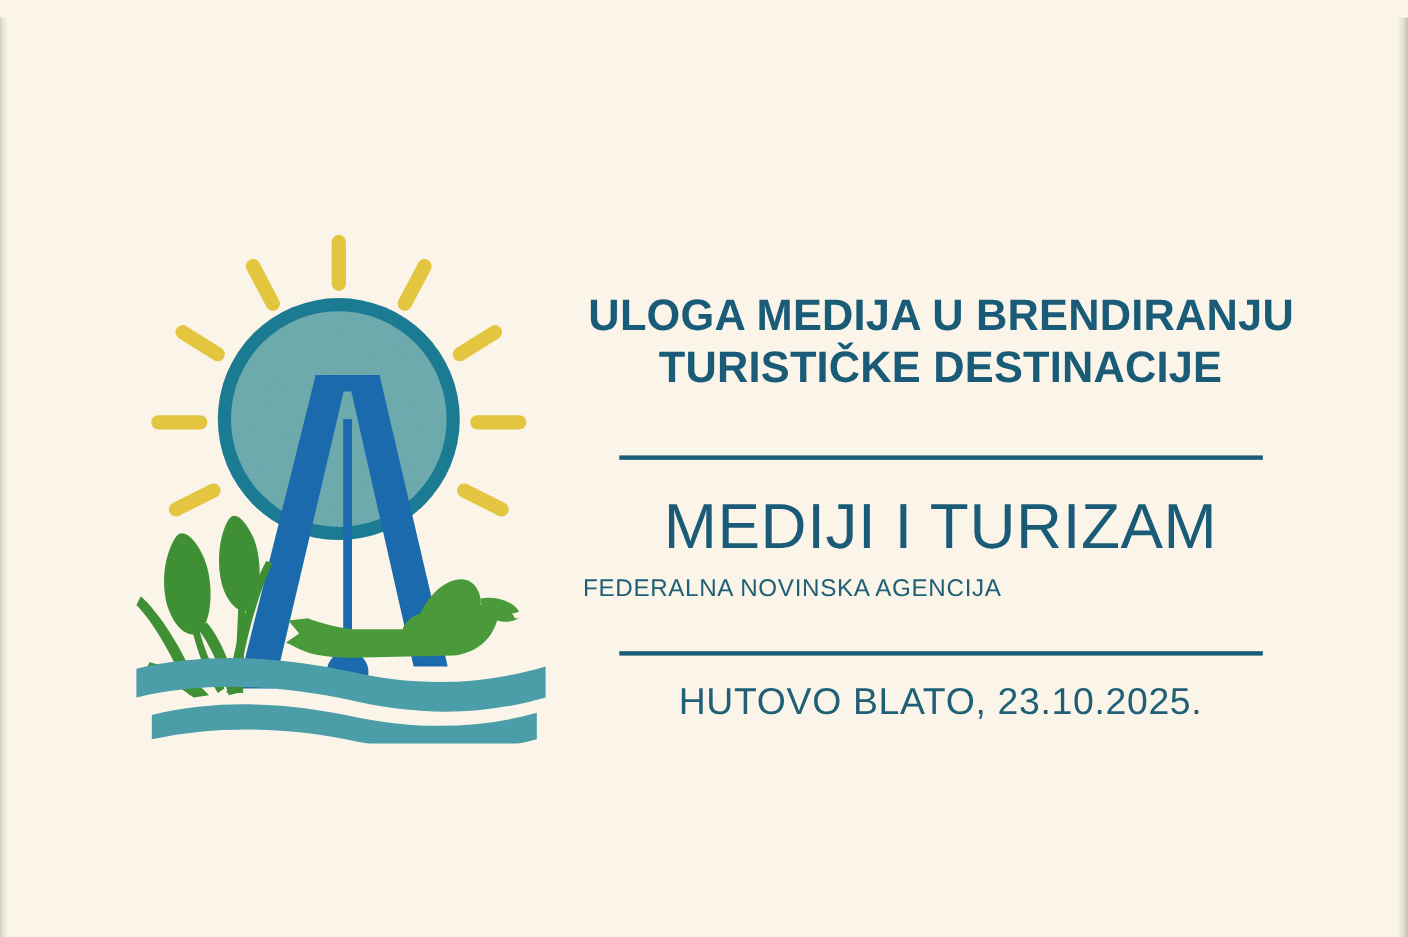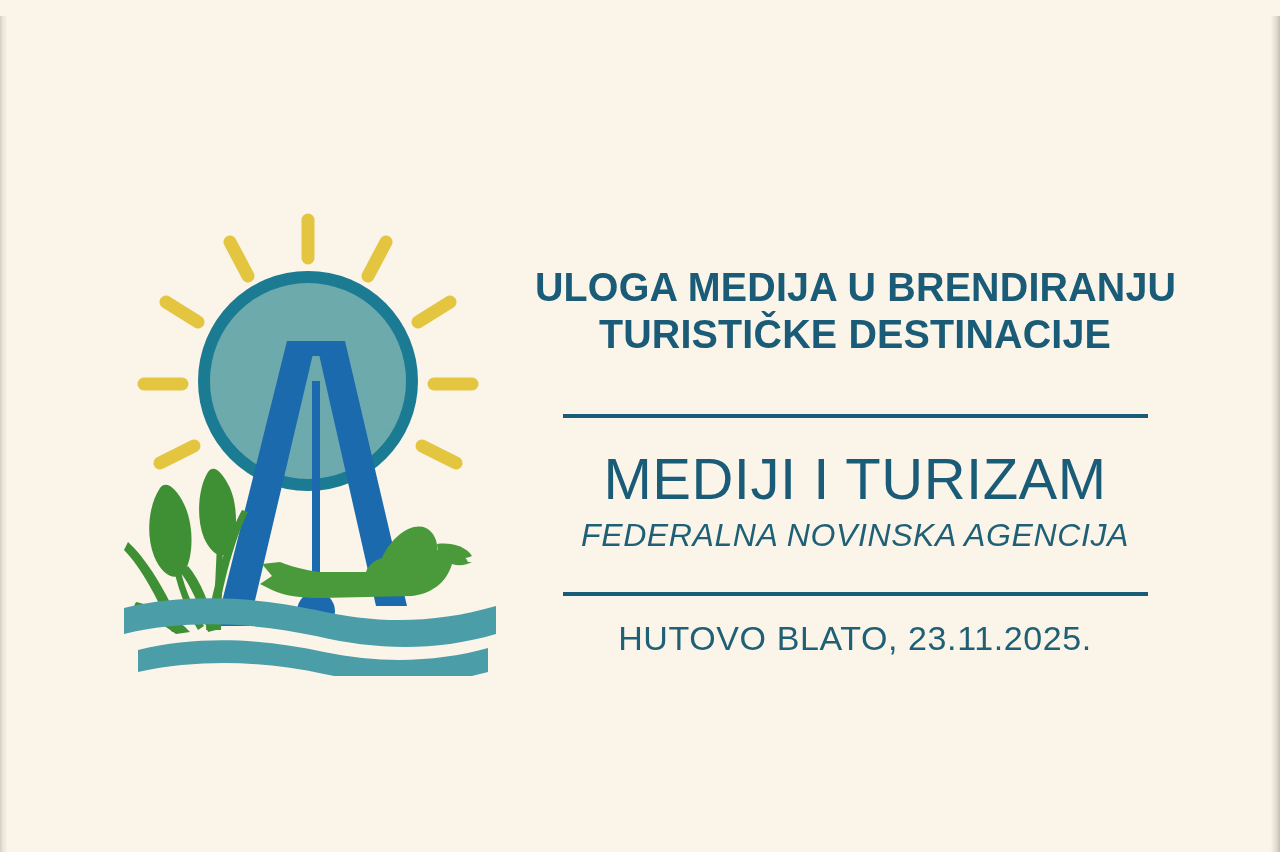--- a/index.html
+++ b/index.html
@@ -88,27 +88,26 @@
     line-height: 62px;
     letter-spacing: .5px;
     text-align: center;
     margin: 30px 0 0 0;
     white-space: nowrap;
   }
 
   .brand-sub {
     color: #1f6076;
     font-weight: normal;
-    font-size: 32px;
+    font-size: 22px;
     line-height: 34px;
     letter-spacing: .6px;
-    text-align: center;
+    text-align: left;
     margin: 8px 0 0 0;
     white-space: nowrap;
-    font-style: italic;
   }
 
   .place-date {
     color: #1f6076;
     font-weight: normal;
     font-size: 34px;
     line-height: 40px;
     letter-spacing: .6px;
     text-align: center;
     margin: 22px 0 0 0;
@@ -230,16 +229,16 @@
     </div>
 
     <div class="rule" id="rule-top"></div>
 
     <div class="brand-name">MEDIJI I TURIZAM</div>
 
     <div class="brand-sub">FEDERALNA NOVINSKA AGENCIJA</div>
 
     <div class="rule" id="rule-bottom"></div>
 
-    <div class="place-date">HUTOVO BLATO, 23.11.2025.</div>
+    <div class="place-date">HUTOVO BLATO, 23.10.2025.</div>
 
   </div>
 </div>
 
 </body></html>

